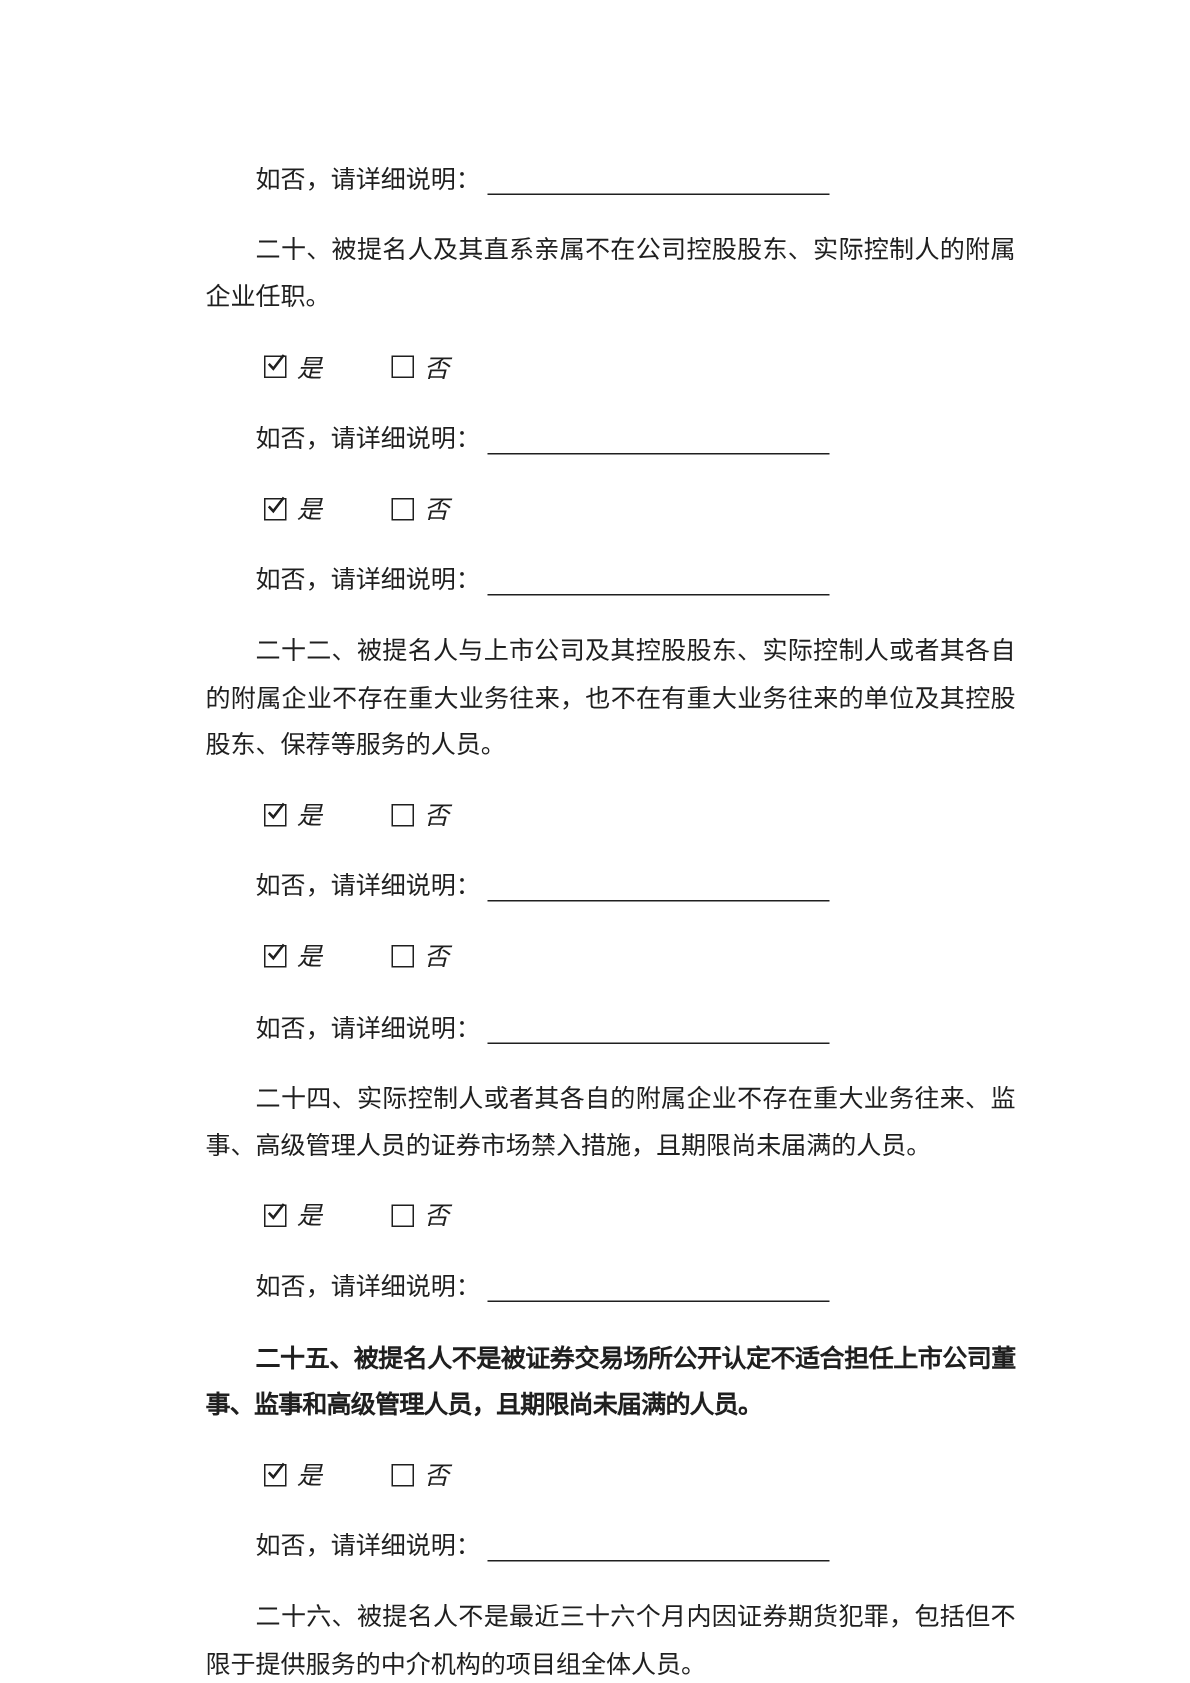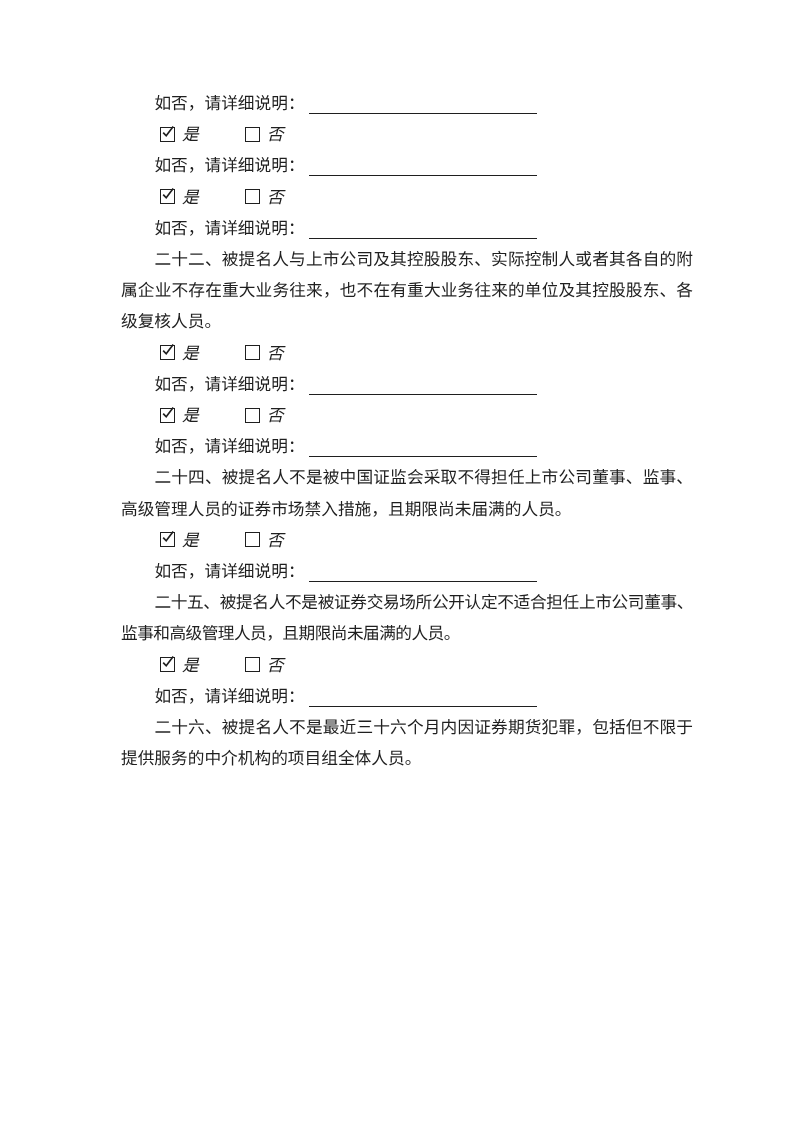--- a/index.html
+++ b/index.html
@@ -9,26 +9,26 @@
     height: 1122px;
     box-sizing: border-box;
     background: #ffffff;
     padding: 88px 100px 0 121px;
     font-family: "Liberation Serif", "DejaVu Serif", serif;
     font-size: 16.7px;
     line-height: 31.2px;
     color: #1f1f1f;
     overflow: hidden;
   }
-  p { margin: 0; padding: 0; }
+  p { margin: 16px; padding: 0; }
   .para {
     text-align: justify;
     text-indent: 2em;
   }
-  .para.tight { letter-spacing: -0.55px; }
+  .para.tight { letter-spacing: -0.55px; font-weight: bold; }
   .detail-line { text-indent: 2em; white-space: nowrap; }
   .blank {
     display: inline-block;
     width: 228px;
     height: 1em;
     border-bottom: 1px solid #1f1f1f;
     margin-left: 4px;
     vertical-align: -5px;
   }
   .cb-row { padding-left: 39px; font-style: italic; }
@@ -48,50 +48,51 @@
   .cb-label { letter-spacing: 0; }
 </style>
 </head>
 <body>
 
 <div class="page">
 
   <p class="detail-line"><span>如否，请详细说明：</span><span class="blank"></span></p>
 
   <section>
+    <p class="para">二十、被提名人及其直系亲属不在公司控股股东、实际控制人的附属企业任职。</p>
     <p class="cb-row"><span class="cb checked"><svg class="tick" width="16" height="16" viewBox="0 0 16 16">
             <path d="M3.2 8.6 L6.2 11.8 L13.2 2.6" fill="none" stroke="#1f1f1f" stroke-width="1.7"></path>
           </svg></span><span class="cb-label">是</span><span class="cb no-box"></span><span class="cb-label">否</span></p>
     <p class="detail-line"><span>如否，请详细说明：</span><span class="blank"></span></p>
   </section>
 
   <section>
     <p class="cb-row"><span class="cb checked"><svg class="tick" width="16" height="16" viewBox="0 0 16 16">
             <path d="M3.2 8.6 L6.2 11.8 L13.2 2.6" fill="none" stroke="#1f1f1f" stroke-width="1.7"></path>
           </svg></span><span class="cb-label">是</span><span class="cb no-box"></span><span class="cb-label">否</span></p>
     <p class="detail-line"><span>如否，请详细说明：</span><span class="blank"></span></p>
   </section>
 
   <section>
-    <p class="para">二十二、被提名人与上市公司及其控股股东、实际控制人或者其各自的附属企业不存在重大业务往来，也不在有重大业务往来的单位及其控股股东、各级复核人员。</p>
+    <p class="para">二十二、被提名人与上市公司及其控股股东、实际控制人或者其各自的附属企业不存在重大业务往来，也不在有重大业务往来的单位及其控股股东、保荐等服务的人员。</p>
     <p class="cb-row"><span class="cb checked"><svg class="tick" width="16" height="16" viewBox="0 0 16 16">
             <path d="M3.2 8.6 L6.2 11.8 L13.2 2.6" fill="none" stroke="#1f1f1f" stroke-width="1.7"></path>
           </svg></span><span class="cb-label">是</span><span class="cb no-box"></span><span class="cb-label">否</span></p>
     <p class="detail-line"><span>如否，请详细说明：</span><span class="blank"></span></p>
   </section>
 
   <section>
     <p class="cb-row"><span class="cb checked"><svg class="tick" width="16" height="16" viewBox="0 0 16 16">
             <path d="M3.2 8.6 L6.2 11.8 L13.2 2.6" fill="none" stroke="#1f1f1f" stroke-width="1.7"></path>
           </svg></span><span class="cb-label">是</span><span class="cb no-box"></span><span class="cb-label">否</span></p>
     <p class="detail-line"><span>如否，请详细说明：</span><span class="blank"></span></p>
   </section>
 
   <section>
-    <p class="para">二十四、被提名人不是被中国证监会采取不得担任上市公司董事、监事、高级管理人员的证券市场禁入措施，且期限尚未届满的人员。</p>
+    <p class="para">二十四、实际控制人或者其各自的附属企业不存在重大业务往来、监事、高级管理人员的证券市场禁入措施，且期限尚未届满的人员。</p>
     <p class="cb-row"><span class="cb checked"><svg class="tick" width="16" height="16" viewBox="0 0 16 16">
             <path d="M3.2 8.6 L6.2 11.8 L13.2 2.6" fill="none" stroke="#1f1f1f" stroke-width="1.7"></path>
           </svg></span><span class="cb-label">是</span><span class="cb no-box"></span><span class="cb-label">否</span></p>
     <p class="detail-line"><span>如否，请详细说明：</span><span class="blank"></span></p>
   </section>
 
   <section>
     <p class="para tight">二十五、被提名人不是被证券交易场所公开认定不适合担任上市公司董事、监事和高级管理人员，且期限尚未届满的人员。</p>
     <p class="cb-row"><span class="cb checked"><svg class="tick" width="16" height="16" viewBox="0 0 16 16">
             <path d="M3.2 8.6 L6.2 11.8 L13.2 2.6" fill="none" stroke="#1f1f1f" stroke-width="1.7"></path>

